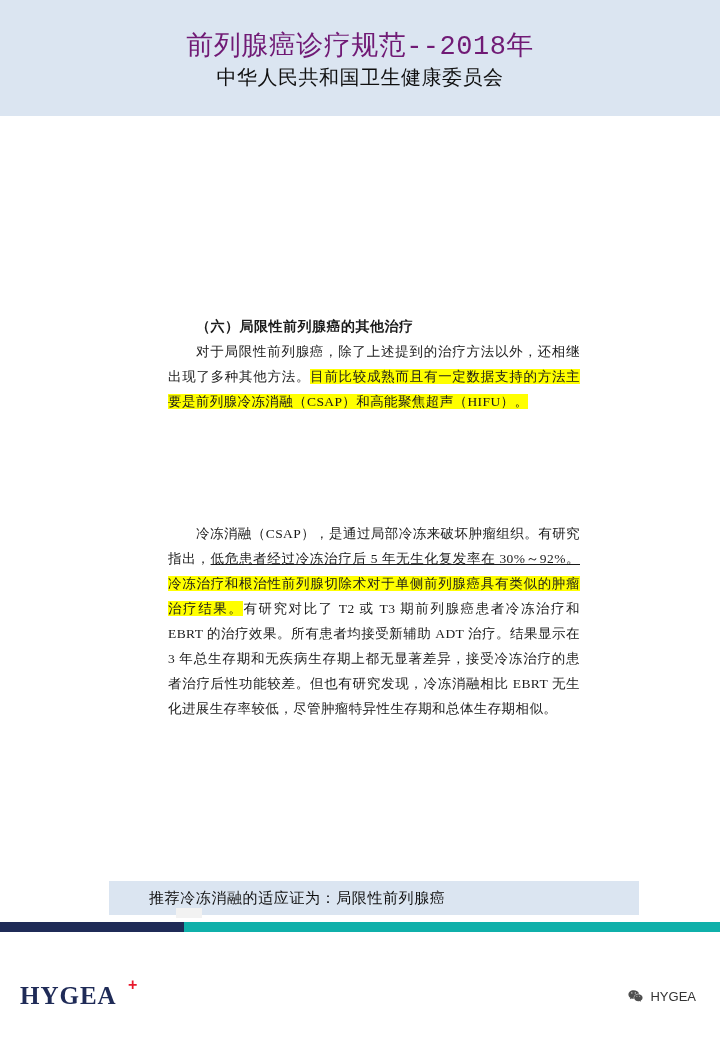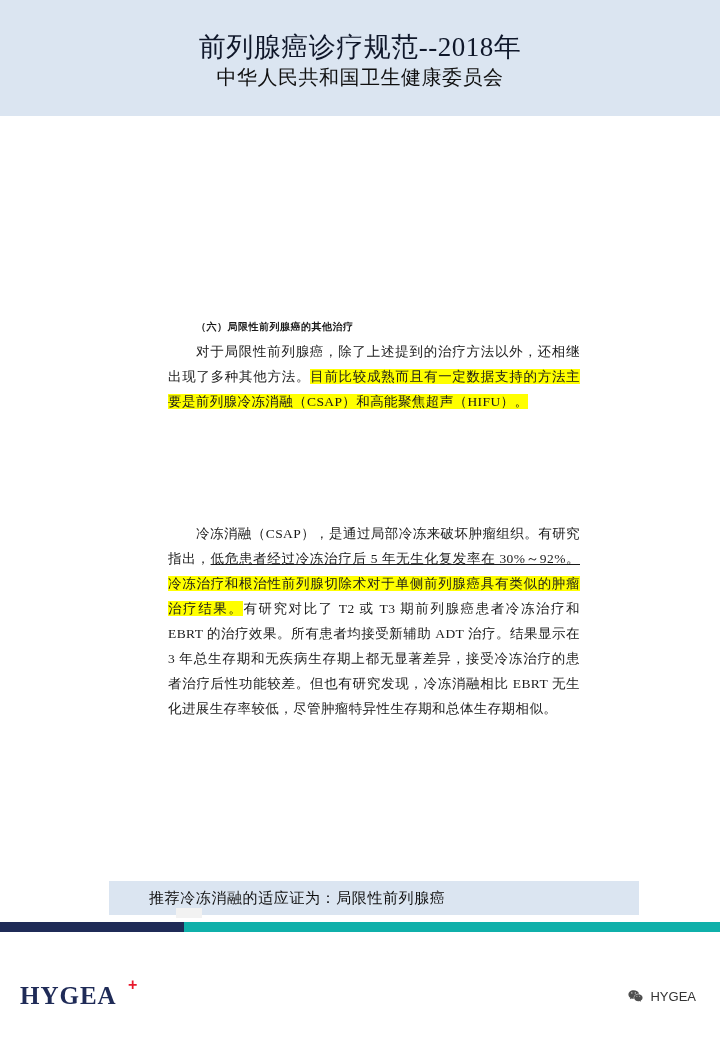--- a/index.html
+++ b/index.html
@@ -22,22 +22,22 @@
     background: #dbe5f1;
     box-sizing: border-box;
     display: flex;
     flex-direction: column;
     align-items: center;
     justify-content: center;
     padding-top: 6px;
   }
   .slide-title {
     font-size: 27px;
-    color: #0f172a;
-    font-family: Liberation Serif, serif;
+    color: #701a75;
+    font-family: Liberation Mono, monospace;
     letter-spacing: 0.5px;
     line-height: 1.25;
   }
   .slide-subtitle {
     font-size: 20px;
     color: #101010;
     font-family: "Liberation Sans", sans-serif;
     margin-top: 0;
     letter-spacing: 0.5px;
   }
@@ -61,21 +61,21 @@
 
   
   #para-one {
     left: 168px;
     top: 198px;
     width: 412px;
   }
   .para-heading {
     font-weight: bold;
     font-family: Liberation Serif, serif;
-    font-size: 10px;
+    font-size: 14px;
     letter-spacing: 0.5px;
   }
   .indent {
     text-indent: 28px;
     display: block;
   }
 
   
   #para-two {
     left: 168px;

